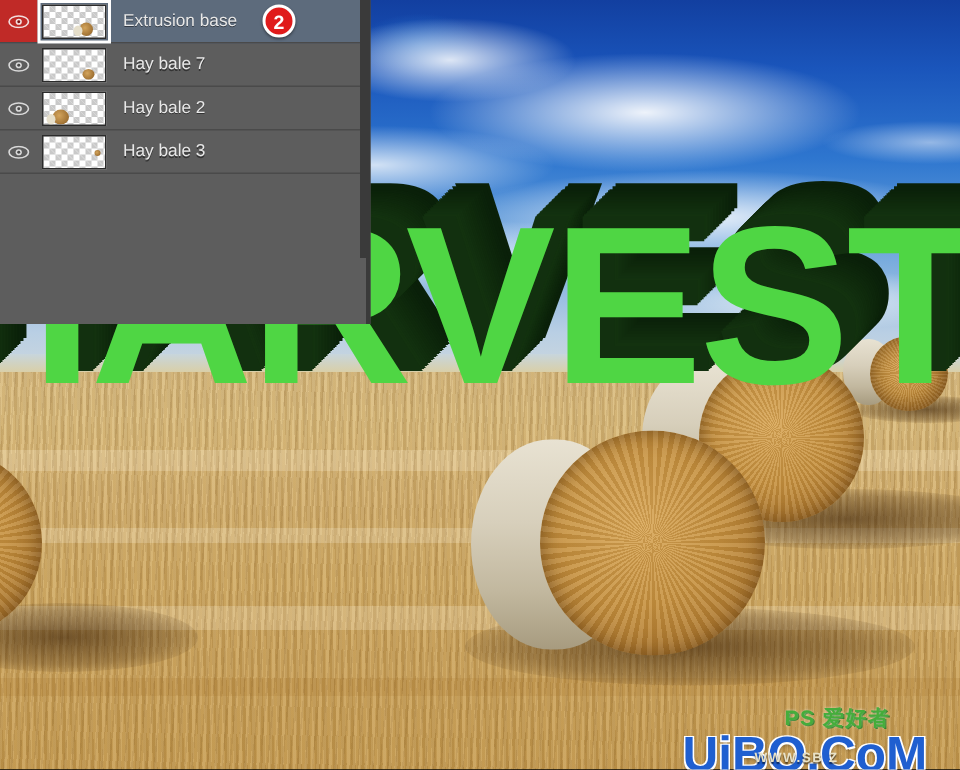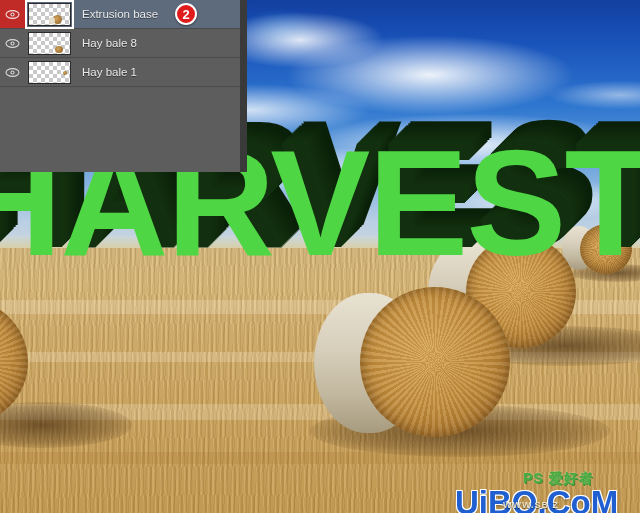--- a/index.html
+++ b/index.html
@@ -77,21 +77,21 @@
   #harvest .extrude{position:absolute;left:10px;top:-8px;color:#12300f;
       text-shadow:
         1px -1px 0 #13320f, 2px -2px 0 #13320f, 3px -3px 0 #12300f, 4px -4px 0 #12300f,
         5px -5px 0 #112e0e, 6px -6px 0 #112e0e, 7px -7px 0 #102c0d, 8px -8px 0 #102c0d,
         9px -9px 0 #0f2a0c, 10px -10px 0 #0f2a0c, 11px -11px 0 #0e280c, 12px -12px 0 #0e280c,
         13px -13px 0 #0d260b, 14px -14px 0 #0d260b, 15px -15px 0 #0c240a, 16px -16px 0 #0c240a,
         17px -17px 0 #0b220a, 18px -18px 0 #0b220a, 20px -20px 0 #0a2009, 22px -22px 0 #0a2009;}
   #harvest .front{position:absolute;left:0;top:0;color:#4fd644;}
 
   
-  #layers-panel{position:absolute;left:0;top:0;width:247px;height:172px;
+  #layers-panel{position:absolute;left:0;top:0;width:247px;height:216px;
       background:#5d5d5d;border-right:3px solid #3a3a3a;box-sizing:border-box;}
   .layer-row{position:relative;display:flex;align-items:center;height:29px;
       border-bottom:1px solid #4a4a4a;box-sizing:border-box;}
   .layer-row.selected{background:#5d6b7c;}
   .layer-row.fading{opacity:.80;}
   .eye-cell{width:25px;height:100%;display:flex;align-items:center;justify-content:center;flex:none;}
   .eye-cell.on{background:#c02a27;}
   .eye{width:15px;height:9px;display:block;}
   .thumb{width:43px;height:23px;flex:none;margin-left:3px;background:#fff;
       background-image:
@@ -194,36 +194,50 @@
       <div class="eye-cell">
         <svg class="eye" viewBox="0 0 16 10">
           <ellipse cx="8" cy="5" rx="7.2" ry="4.3" fill="none" stroke="#d9d9d9" stroke-width="1.2"></ellipse>
           <circle cx="8" cy="5" r="2.3" fill="#d9d9d9"></circle>
             <circle cx="8" cy="5" r="1.1" fill="#4a4a4a"></circle>
         </svg>
       </div>
       <div class="thumb">
         <div class="mini" style="left:26px;top:13px;width:8px;height:7px;"></div>
       </div>
-      <div class="layer-name">Hay bale 8</div>
-    </div>
-
+      <div class="layer-name">Hay bale 7</div>
+    </div>
 
     <div class="layer-row">
       <div class="eye-cell">
         <svg class="eye" viewBox="0 0 16 10">
           <ellipse cx="8" cy="5" rx="7.2" ry="4.3" fill="none" stroke="#d9d9d9" stroke-width="1.2"></ellipse>
           <circle cx="8" cy="5" r="2.3" fill="#d9d9d9"></circle>
             <circle cx="8" cy="5" r="1.1" fill="#4a4a4a"></circle>
         </svg>
       </div>
       <div class="thumb">
+        <div class="mini" style="left:6px;top:11px;width:11px;height:10px;"></div>
+        <div class="mini-side" style="left:2px;top:14px;width:6px;height:7px;"></div>
+      </div>
+      <div class="layer-name">Hay bale 2</div>
+    </div>
+
+    <div class="layer-row">
+      <div class="eye-cell">
+        <svg class="eye" viewBox="0 0 16 10">
+          <ellipse cx="8" cy="5" rx="7.2" ry="4.3" fill="none" stroke="#d9d9d9" stroke-width="1.2"></ellipse>
+          <circle cx="8" cy="5" r="2.3" fill="#d9d9d9"></circle>
+            <circle cx="8" cy="5" r="1.1" fill="#4a4a4a"></circle>
+        </svg>
+      </div>
+      <div class="thumb">
         <div class="mini" style="left:34px;top:9px;width:4px;height:4px;"></div>
       </div>
-      <div class="layer-name">Hay bale 1</div>
+      <div class="layer-name">Hay bale 3</div>
     </div>
 
 
     <div class="panel-scroll"></div>
   </div>
 
   <div id="watermark">
     <div id="wm-logo">PS 爱好者</div>
     <div id="wm-main">UiBQ.CoM</div>
     <div id="wm-sub">WWW.SB Z</div>

